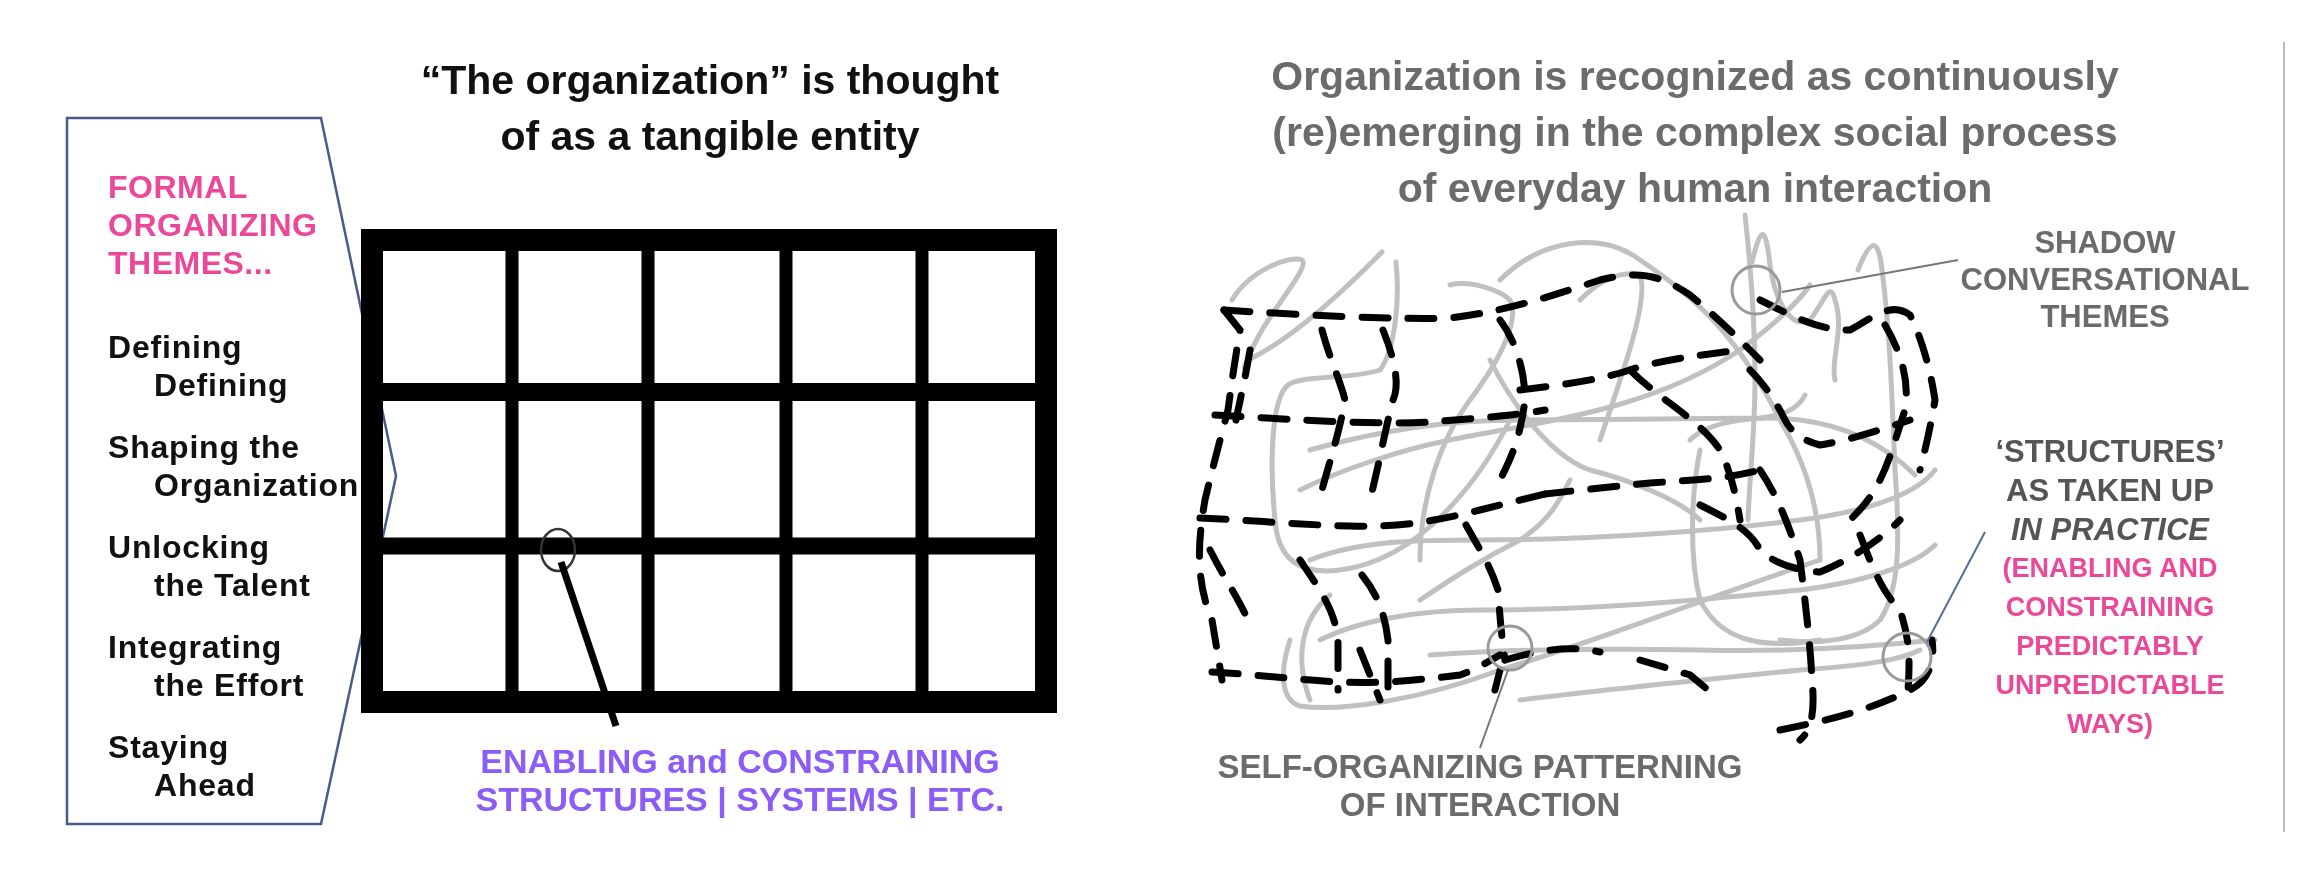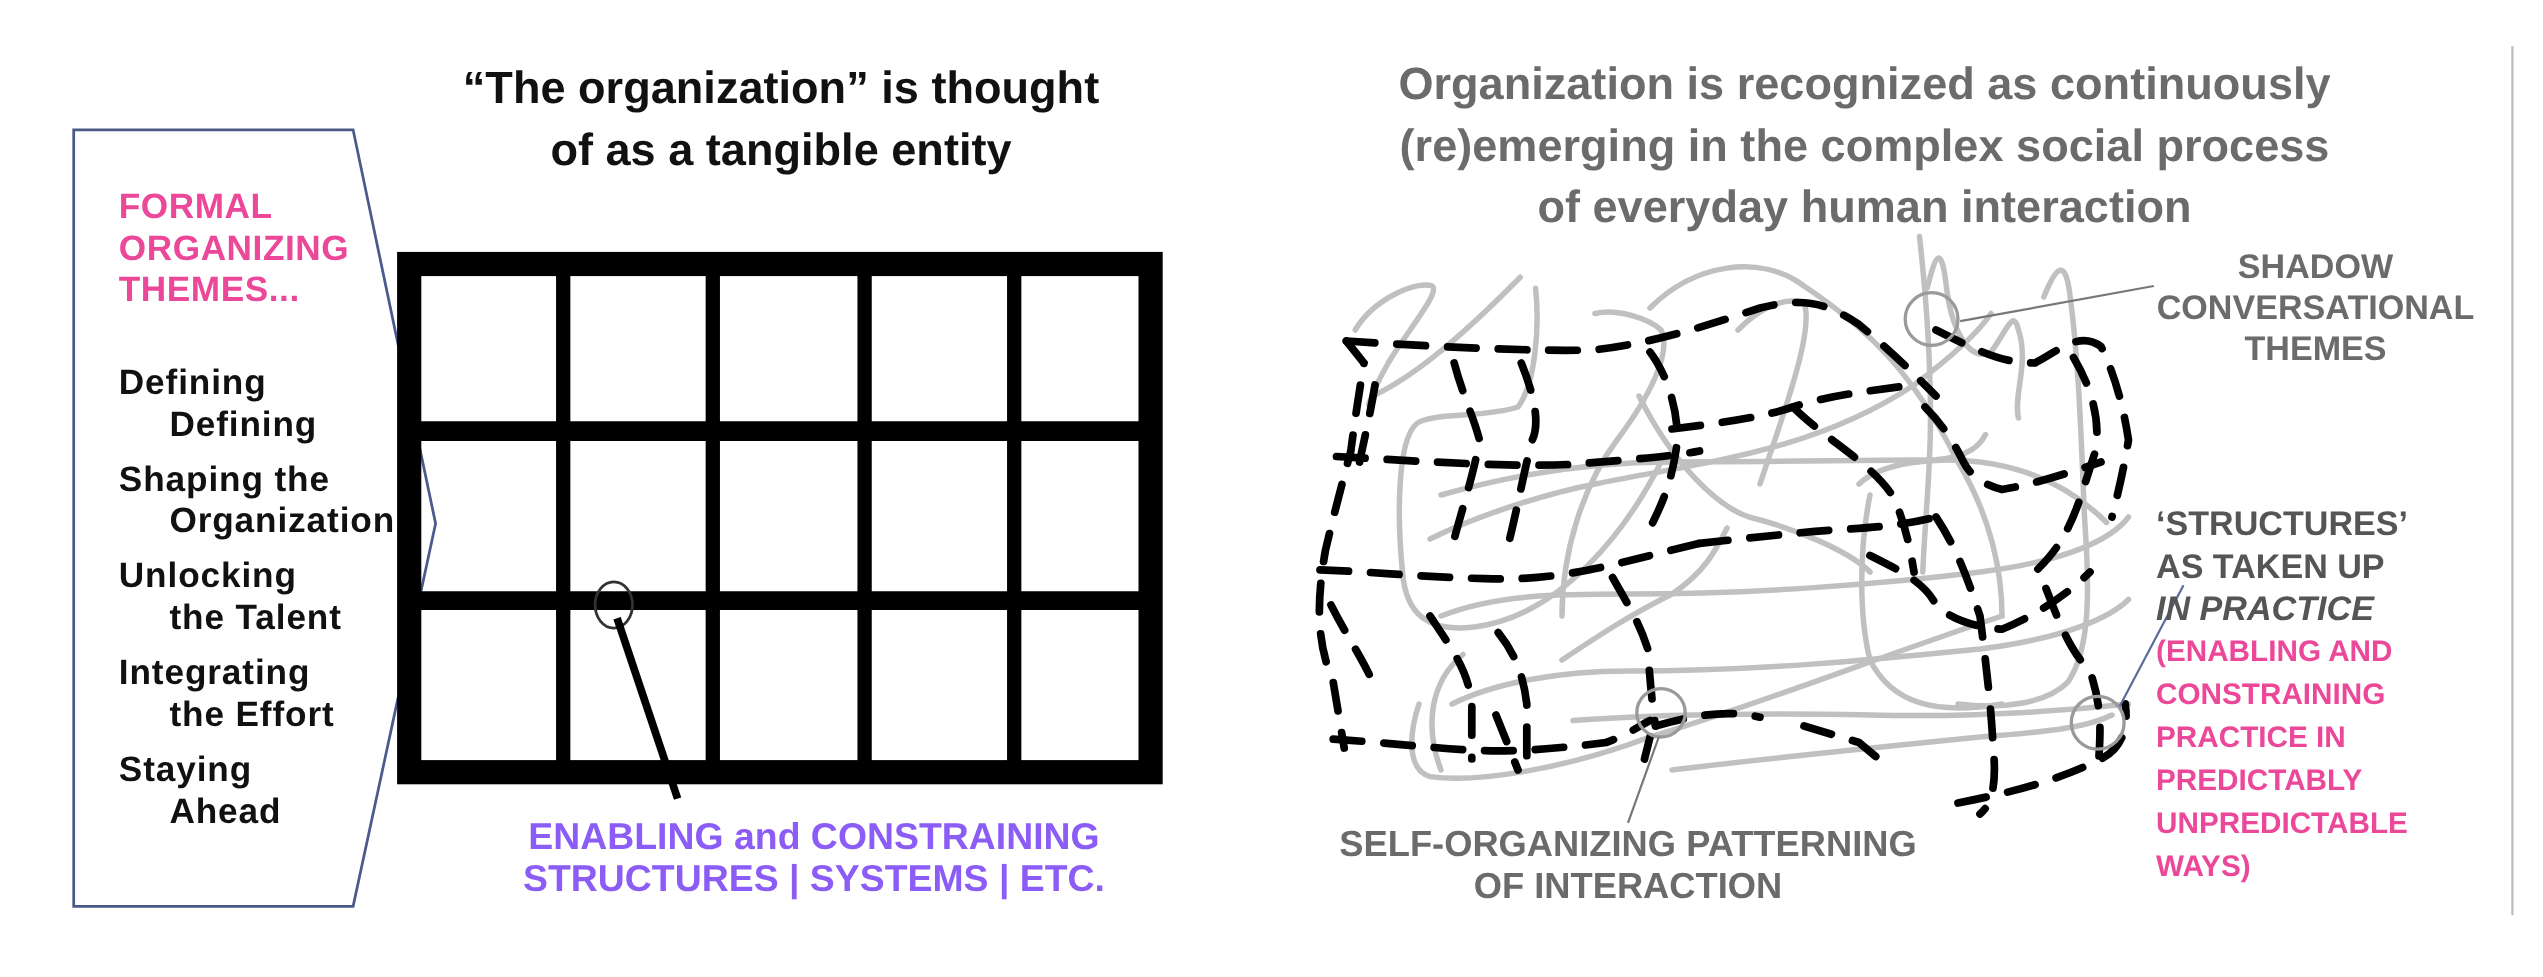--- a/index.html
+++ b/index.html
@@ -3,30 +3,30 @@
 <meta charset="utf-8">
 <style>
   html, body { margin: 0; padding: 0; background: #ffffff; }
   body { width: 2312px; height: 888px; position: relative; overflow: hidden;
          font-family: "Liberation Sans", "DejaVu Sans", sans-serif; }
   .abs { position: absolute; }
   .left-title { left: 360px; top: 52px; width: 700px; text-align: center;
                 font-size: 41px; font-weight: bold; color: #111; line-height: 56px; }
   .themes { left: 108px; top: 168px; width: 300px; }
   .themes .heading { font-size: 32px; font-weight: bold; color: #ec4899; line-height: 38px; letter-spacing: 0.5px; }
-  .themes .item { margin-top: 12px; }
+  .themes .item { margin-top: 24px; }
   .themes .l1 { font-size: 32px; font-weight: bold; color: #111; line-height: 38px; letter-spacing: 0.8px; }
   .themes .l2 { font-size: 32px; font-weight: bold; color: #111; line-height: 38px; padding-left: 46px; letter-spacing: 0.8px; }
   .grid-caption { left: 420px; top: 742px; width: 640px; text-align: center;
                   font-size: 34px; font-weight: bold; color: #8b5cf6; line-height: 38px; }
   .right-title { left: 1190px; top: 48px; width: 1010px; text-align: center;
                  font-size: 41px; font-weight: bold; color: #6b6b6b; line-height: 56px; }
   .shadow-label { left: 1915px; top: 224px; width: 380px; text-align: center;
                   font-size: 31px; font-weight: bold; color: #6b6b6b; line-height: 37px; }
-  .structures-label { left: 1960px; top: 456px; width: 300px; 
+  .structures-label { left: 1960px; top: 432px; width: 300px; text-align: center;
                       color: #555; line-height: 39px; }
   .structures-label .big { font-size: 31px; font-weight: bold; }
   .structures-label .ital { font-size: 31px; font-weight: bold; font-style: italic; }
   .structures-label .small { font-size: 27px; font-weight: bold; color: #ec4899; }
   .selforg-label { left: 1170px; top: 748px; width: 620px; text-align: center;
                    font-size: 33px; font-weight: bold; color: #6b6b6b; line-height: 38px; }
   svg.layer { position: absolute; left: 0; top: 0; }
 </style>
 </head>
 <body>
@@ -165,21 +165,20 @@
   <div>CONVERSATIONAL</div>
   <div>THEMES</div>
 </div>
 
 <div class="abs structures-label">
   <div class="big">‘STRUCTURES’</div>
   <div class="big">AS TAKEN UP</div>
   <div class="ital">IN PRACTICE</div>
   <div class="small">(ENABLING AND</div>
   <div class="small">CONSTRAINING</div>
-  <div class="small">PRACTICE IN</div>
   <div class="small">PREDICTABLY</div>
   <div class="small">UNPREDICTABLE</div>
   <div class="small">WAYS)</div>
 </div>
 
 <div class="abs selforg-label">
   <div>SELF-ORGANIZING PATTERNING</div>
   <div>OF INTERACTION</div>
 </div>
 

